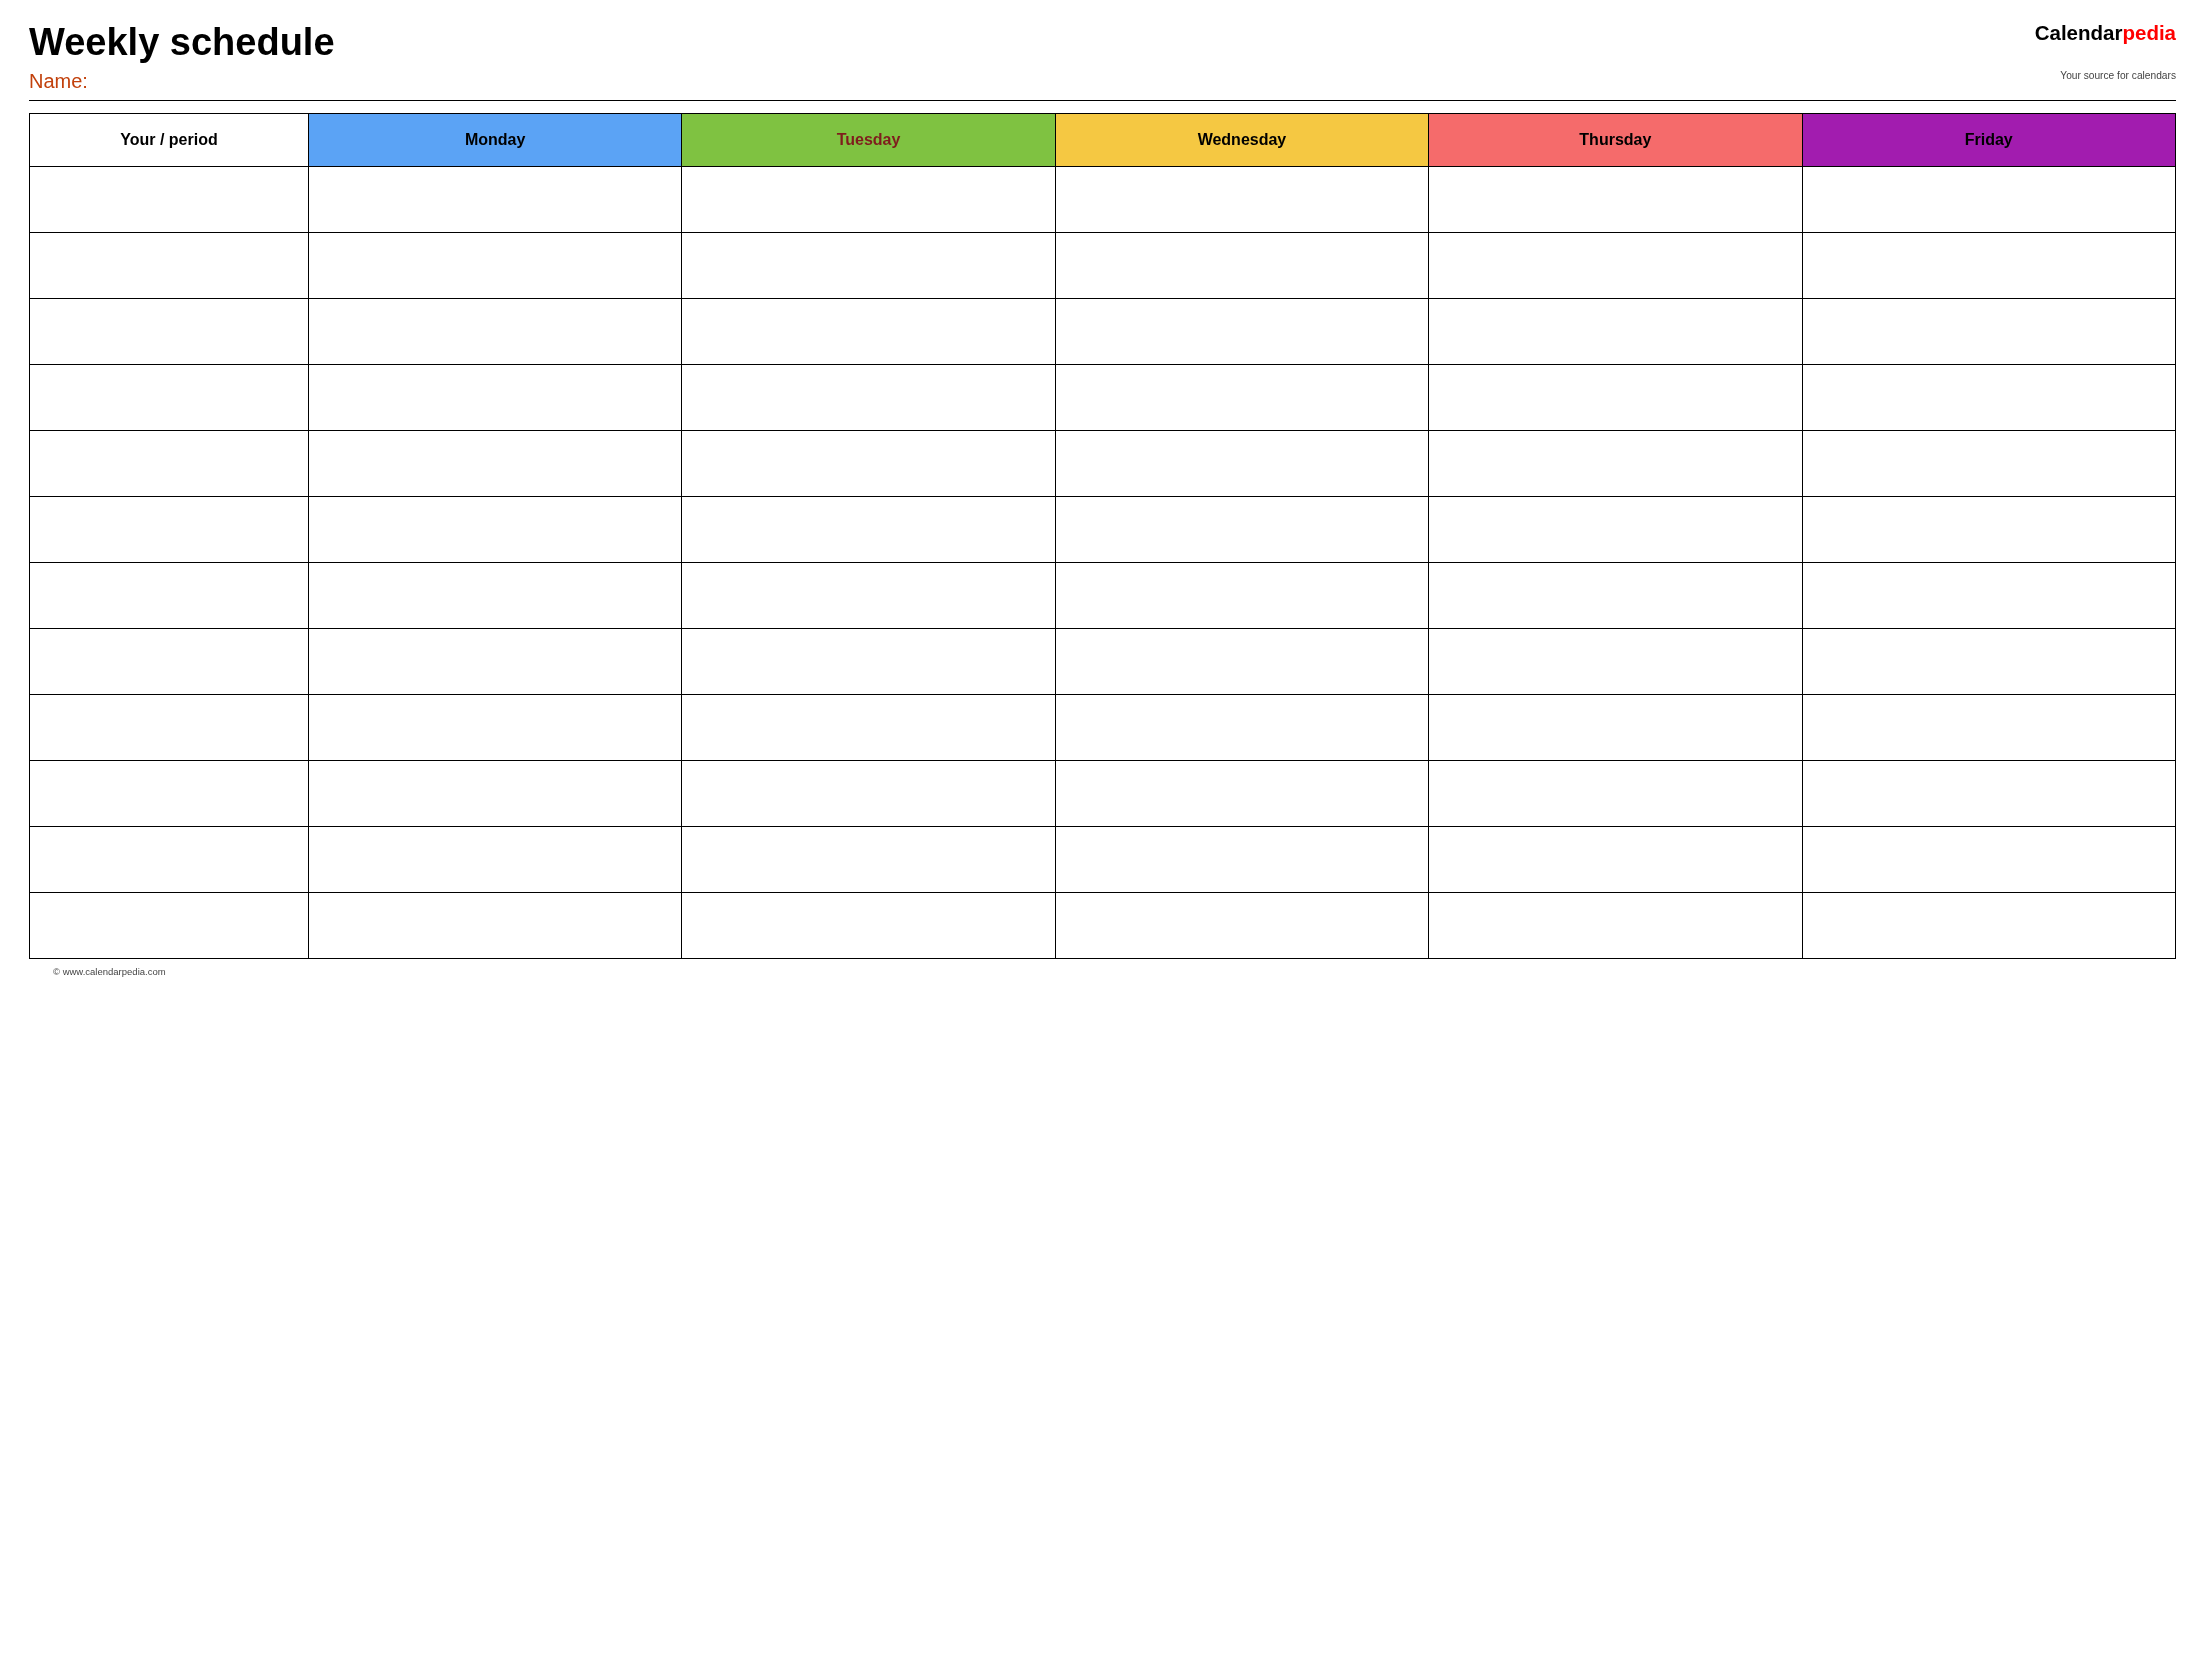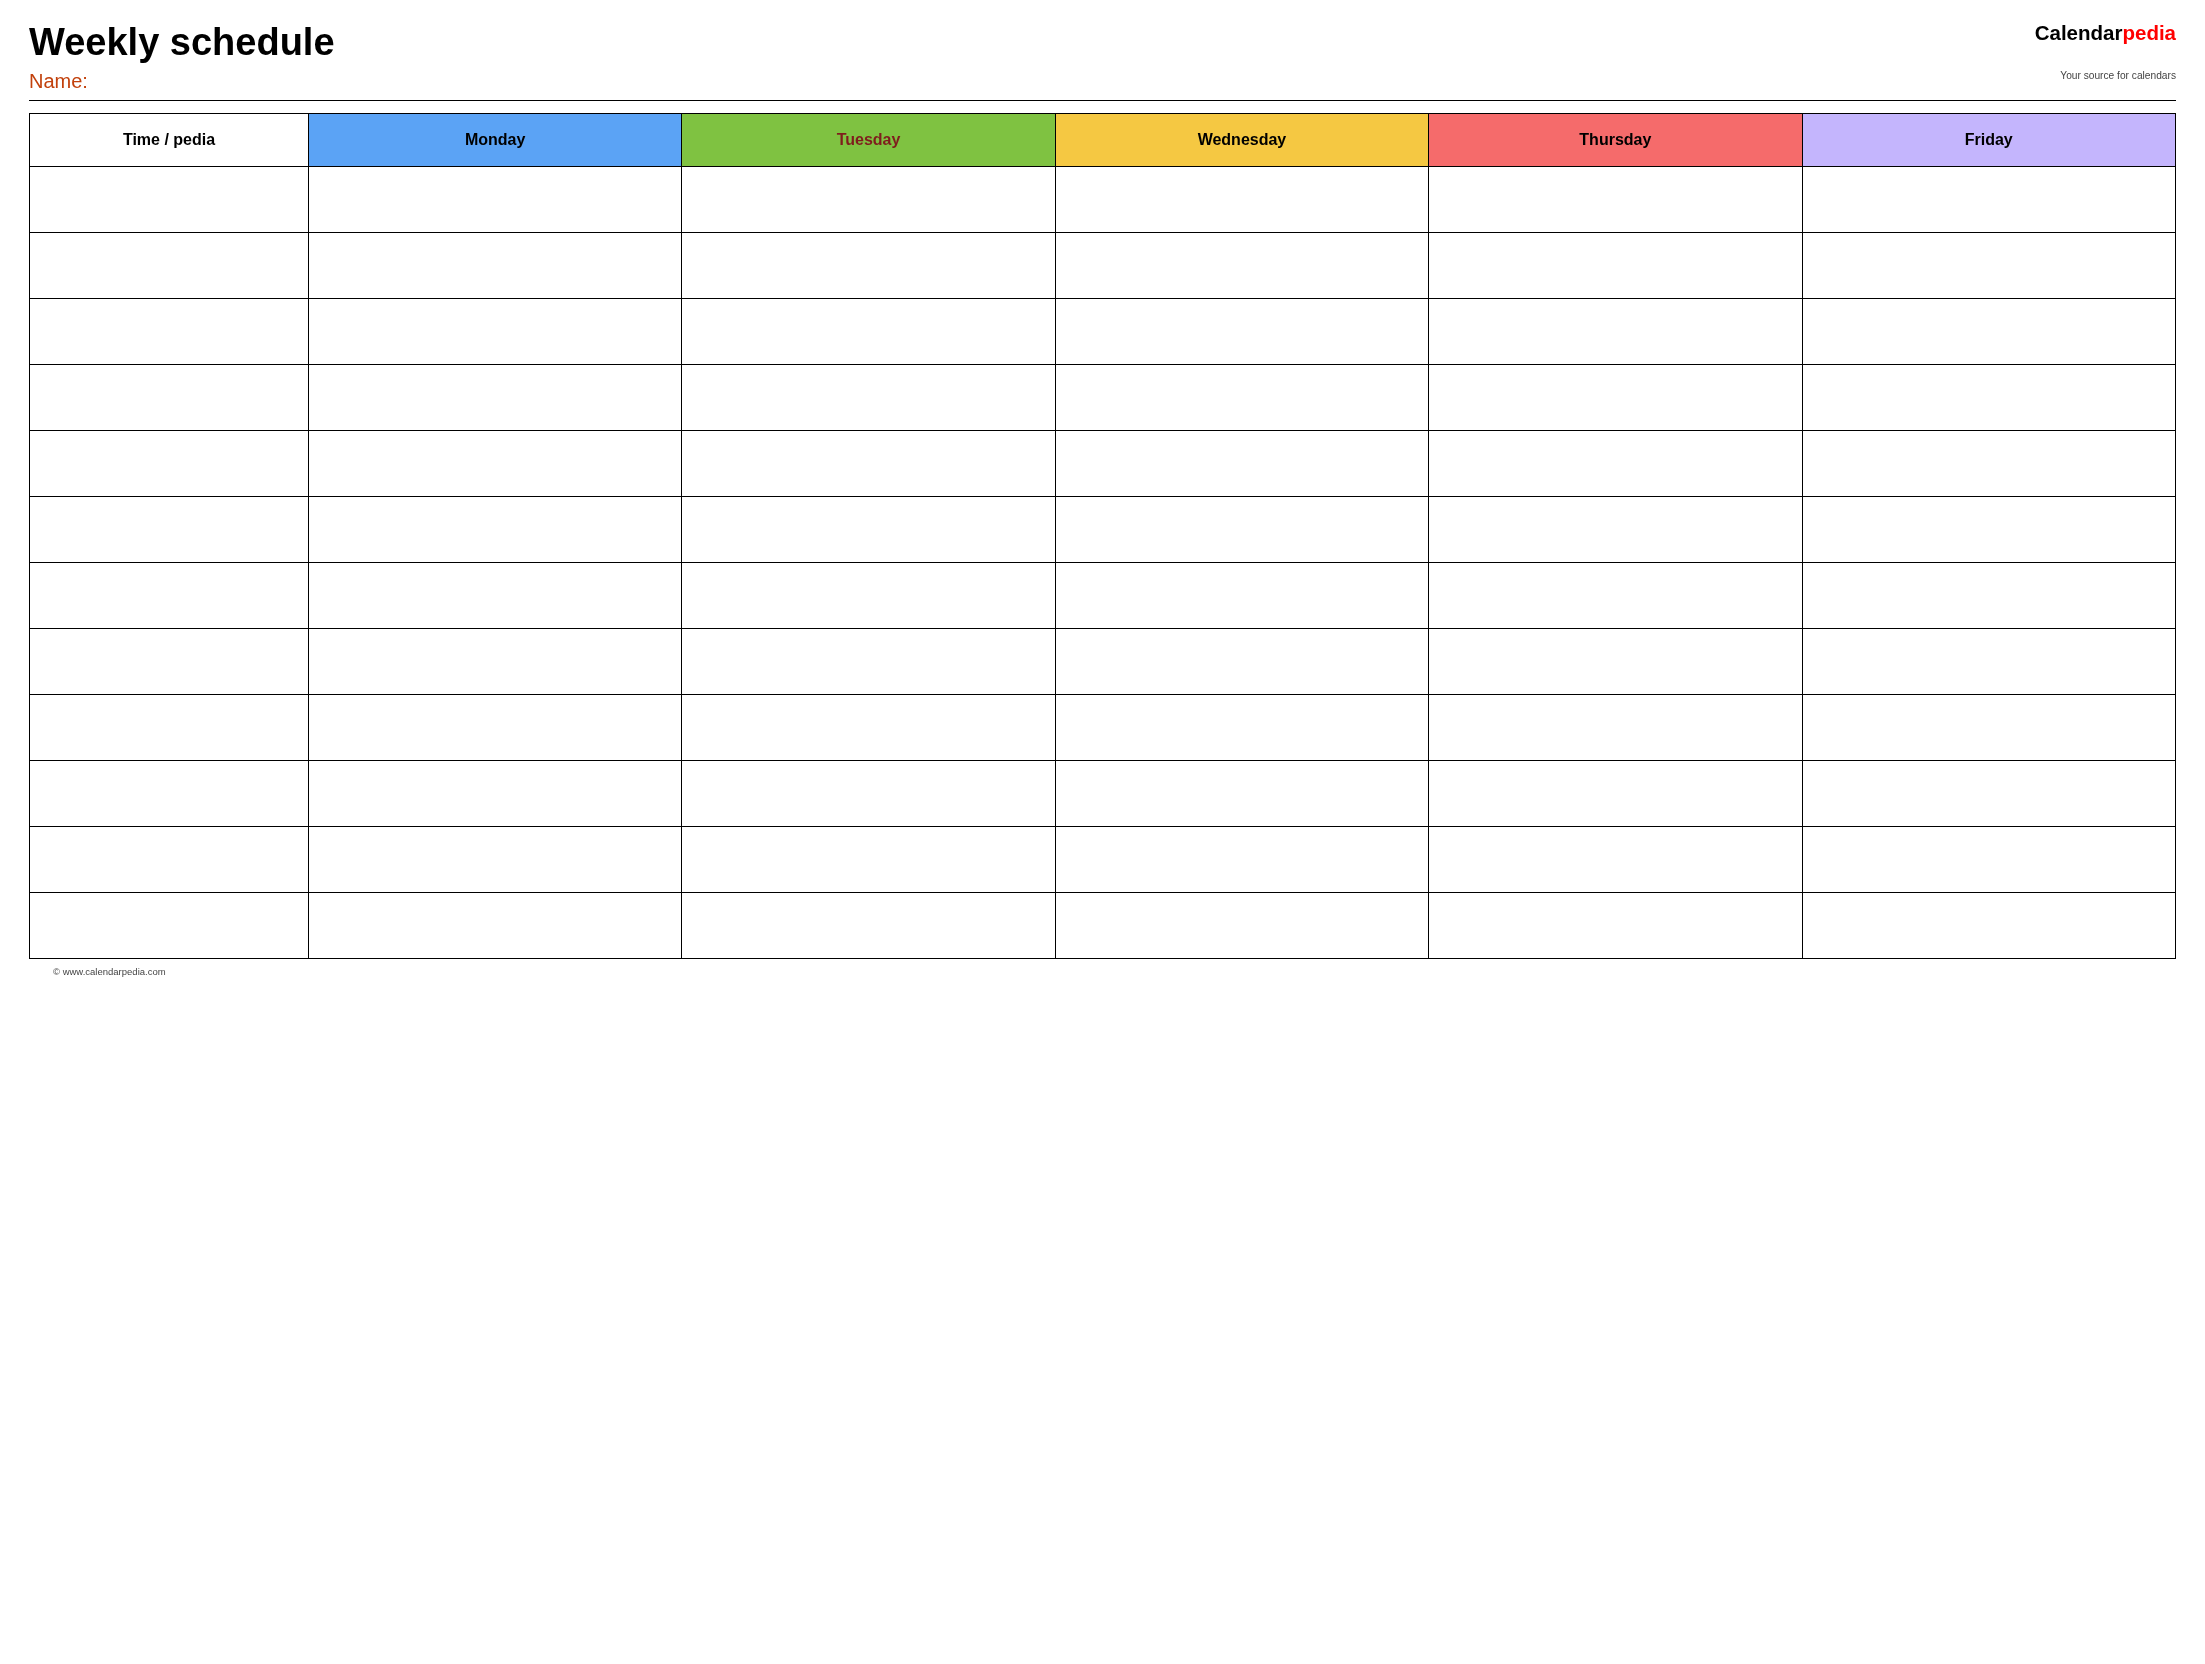--- a/index.html
+++ b/index.html
@@ -117,21 +117,21 @@
       width: 17.4%;
     }
 
     .col-thursday {
       background: #f56b6b;
       color: #000000;
       width: 17.4%;
     }
 
     .col-friday {
-      background: #c4b5fd;
+      background: #a21caf;
       color: #000000;
       width: 17.4%;
       border-right: 1.5px solid #000000;
       margin-left: 38px;
     }
 
     .schedule-table tbody td {
       background: #ffffff;
     }
 
@@ -173,21 +173,21 @@
     <div class="logo-tagline">Your source for calendars</div>
   </div>
 </div>
 
 <hr class="divider">
 
 <table class="schedule-table">
   <thead>
     <tr>
       <th class="col-time">
-        <span>Time / pedia</span>
+        <span>Your / period</span>
       </th>
       <th class="col-monday">
         <span>Monday</span>
       </th>
       <th class="col-tuesday">
         <span>Tuesday</span>
       </th>
       <th class="col-wednesday">
         <span>Wednesday</span>
       </th>

